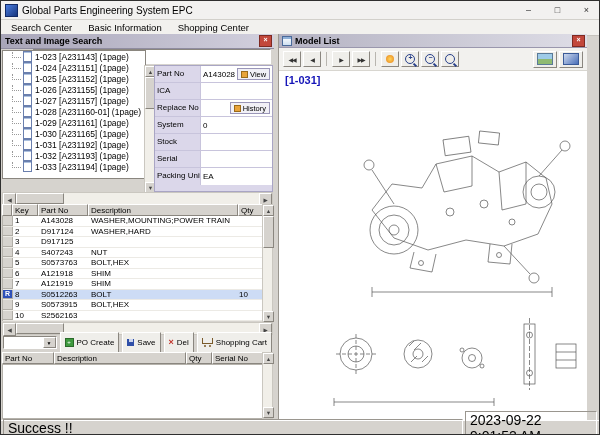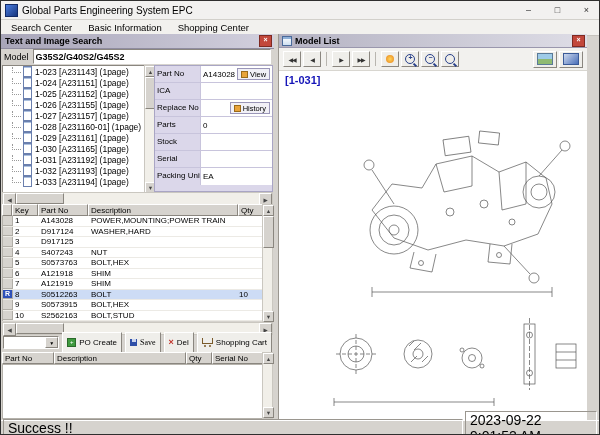--- a/index.html
+++ b/index.html
@@ -14,21 +14,21 @@
   
   .menubar{height:15px;background:#f2f1ee;border-bottom:1px solid #c6c3bd;display:flex;align-items:center;font-size:9.5px;padding-left:2px;}
   .mitem{padding:0 8px;height:100%;display:flex;align-items:center;white-space:nowrap;}
   .content{position:absolute;top:33px;left:0;right:0;bottom:14px;}
   
   .lpanel{position:absolute;left:0;top:0;width:273px;height:100%;background:#d6d3ce;border-right:7px solid #6d28d9;}
   .ptitle{height:14px;background:linear-gradient(to right,#a8a5b8,#d2d0de);display:flex;align-items:center;font-size:9px;font-weight:bold;padding-left:4px;border-bottom:1px solid #8f8ca0;}
   .closebox{margin-left:auto;margin-right:2px;width:11px;height:10px;background:#c2473b;border:1px solid #7e2a22;color:#fff;font-size:7px;line-height:8px;text-align:center;font-weight:bold;}
   .modelrow{position:absolute;top:14px;left:0;right:0;height:17px;display:flex;align-items:center;padding:0 3px;font-size:9px;gap:4px;}
   .modelinput{flex:1;height:13px;font-size:9px;font-weight:bold;border:1px solid;border-color:#8a867f #fff #fff #8a867f;background:#fff;padding:0 2px;font-family:inherit;}
-  .tree{position:absolute;top:31px;left:1px;width:142px;height:127px;background:#fff;border:1px solid #8a867f;overflow:hidden;}
+  .tree{position:absolute;top:16px;left:1px;width:142px;height:127px;background:#fff;border:1px solid #8a867f;overflow:hidden;}
   .titem{height:11px;display:flex;align-items:center;font-size:8.5px;white-space:nowrap;overflow:hidden;}
   .tcon{display:inline-block;width:8px;height:5px;border-left:1px dotted #999;border-bottom:1px dotted #999;margin:0 2px 4px 9px;flex:none;}
   .ticon{display:inline-block;width:7px;height:9px;background:#fff;border:1px solid #6a7fae;margin-right:3px;flex:none;box-shadow:inset 0 1px 0 #aec2e0;}
   .ttxt{overflow:hidden;}
   
   .vscroll{position:absolute;display:flex;flex-direction:column;background:#f1efe9;border:1px solid #cac7c0;}
   .hscroll{position:absolute;height:11px;display:flex;background:#f1efe9;border:1px solid #cac7c0;}
   .sbtn{width:11px;height:11px;flex:none;background:#d6d3ce;border:1px solid;border-color:#fff #8a867f #8a867f #fff;font-size:5.5px;display:flex;align-items:center;justify-content:center;color:#444;}
   .vscroll .sbtn{width:100%;height:9px;}
   .sthumb{width:46px;background:#d6d3ce;border:1px solid;border-color:#fff #8a867f #8a867f #fff;}
@@ -53,21 +53,21 @@
   .cd{flex:1;}
   .cq{width:26px;flex:none;}
   .prow .mk{background:#d6d3ce;border-right:1px solid #b0ada6;border-bottom:1px solid #b0ada6;}
   .prow.sel{background:#cddcf5;}
   .prow.sel .mk{background:#2d50b8;color:#fff;font-size:7px;font-weight:bold;}
   
   .actions{position:absolute;top:301px;left:2px;right:2px;height:15px;display:flex;align-items:center;gap:3px;font-size:8px;}
   .combo{width:58px;height:13px;background:#fff;border:1px solid;border-color:#8a867f #fff #fff #8a867f;display:flex;box-sizing:border-box;}
   .cbtn{margin-left:auto;width:11px;background:#d6d3ce;border:1px solid;border-color:#fff #8a867f #8a867f #fff;font-size:5px;display:flex;align-items:center;justify-content:center;}
   .abtn{height:14px;display:flex;align-items:center;gap:3px;padding:10px 4px;background:#efeeea;border:1px solid;border-color:#fff #8a867f #8a867f #fff;font-size:8px;font-family:inherit;white-space:nowrap;}
-  .push{margin-left:auto;font-family:Liberation Serif, serif;}
+  .push{margin-left:auto;}
   .ico-po{width:7px;height:7px;background:#3f9a3f;border:1px solid #2a6a2a;color:#fff;font-size:6px;line-height:6px;text-align:center;flex:none;}
   .ico-po::before{content:"+";}
   .ico-save{width:7px;height:7px;background:#2f4fa8;position:relative;flex:none;}
   .ico-save::before{content:"";position:absolute;top:0;left:1.5px;width:4px;height:2.5px;background:#cdd6ee;}
   .ico-del{color:#c03028;font-weight:bold;font-size:9px;line-height:9px;flex:none;}
   .ico-cart{width:9px;height:5px;border:1px solid #7a5a2a;border-top:none;position:relative;margin-top:-3px;flex:none;}
   .ico-cart::after{content:"";position:absolute;left:1px;bottom:-4px;width:2px;height:2px;border-radius:50%;background:#7a5a2a;box-shadow:5px 0 0 #7a5a2a;}
   
   .orderhead{position:absolute;top:318px;left:1px;right:10px;height:12px;display:flex;font-size:8px;}
   .oc1{width:52px;flex:none;}.oc2{flex:1;}.oc3{width:26px;flex:none;}.oc4{width:52px;flex:none;}
@@ -216,21 +216,21 @@
           <div class="dlabel">Replace No</div>
           <div class="dvalue">
             <span></span>
             <button class="dbtn">
                 <span class="bico"></span>
                 <span>History</span>
               </button>
           </div>
         </div>
         <div class="drow">
-          <div class="dlabel">Parts</div>
+          <div class="dlabel">System</div>
           <div class="dvalue">
               <span>0</span>
             </div>
         </div>
         <div class="drow">
           <div class="dlabel">Stock</div>
           <div class="dvalue">
               <span></span>
             </div>
         </div>
@@ -260,21 +260,21 @@
         <div class="hcell ck">Key</div>
         <div class="hcell cp">Part No</div>
         <div class="hcell cd">Description</div>
         <div class="hcell cq">Qty</div>
       </div>
       <div class="pbody">
           <div class="prow">
             <div class="pc mk"></div>
             <div class="pc ck">1</div>
             <div class="pc cp">A143028</div>
-            <div class="pc cd">POWER,MOUNTING;POWER TRAIN</div>
+            <div class="pc cd">WASHER,MOUNTING;POWER TRAIN</div>
             <div class="pc cq"></div>
           </div>
           <div class="prow">
             <div class="pc mk"></div>
             <div class="pc ck">2</div>
             <div class="pc cp">D917124</div>
             <div class="pc cd">WASHER,HARD</div>
             <div class="pc cq"></div>
           </div>
           <div class="prow">
@@ -322,21 +322,20 @@
             <div class="pc mk"></div>
             <div class="pc ck">9</div>
             <div class="pc cp">S0573915</div>
             <div class="pc cd">BOLT,HEX</div>
             <div class="pc cq"></div>
           </div>
           <div class="prow">
             <div class="pc mk"></div>
             <div class="pc ck">10</div>
             <div class="pc cp">S2562163</div>
-            <div class="pc cd">BOLT,STUD</div>
             <div class="pc cq"></div>
           </div>
         </div>
       <div class="vscroll" style="top:170px;right:1px;width:9px;height:117px;">
         <span class="sbtn">▲</span>
         <span class="strack">
             <span class="sthumbv" style="display:block;"></span>
           </span>
         <span class="sbtn">▼</span>
       </div>

